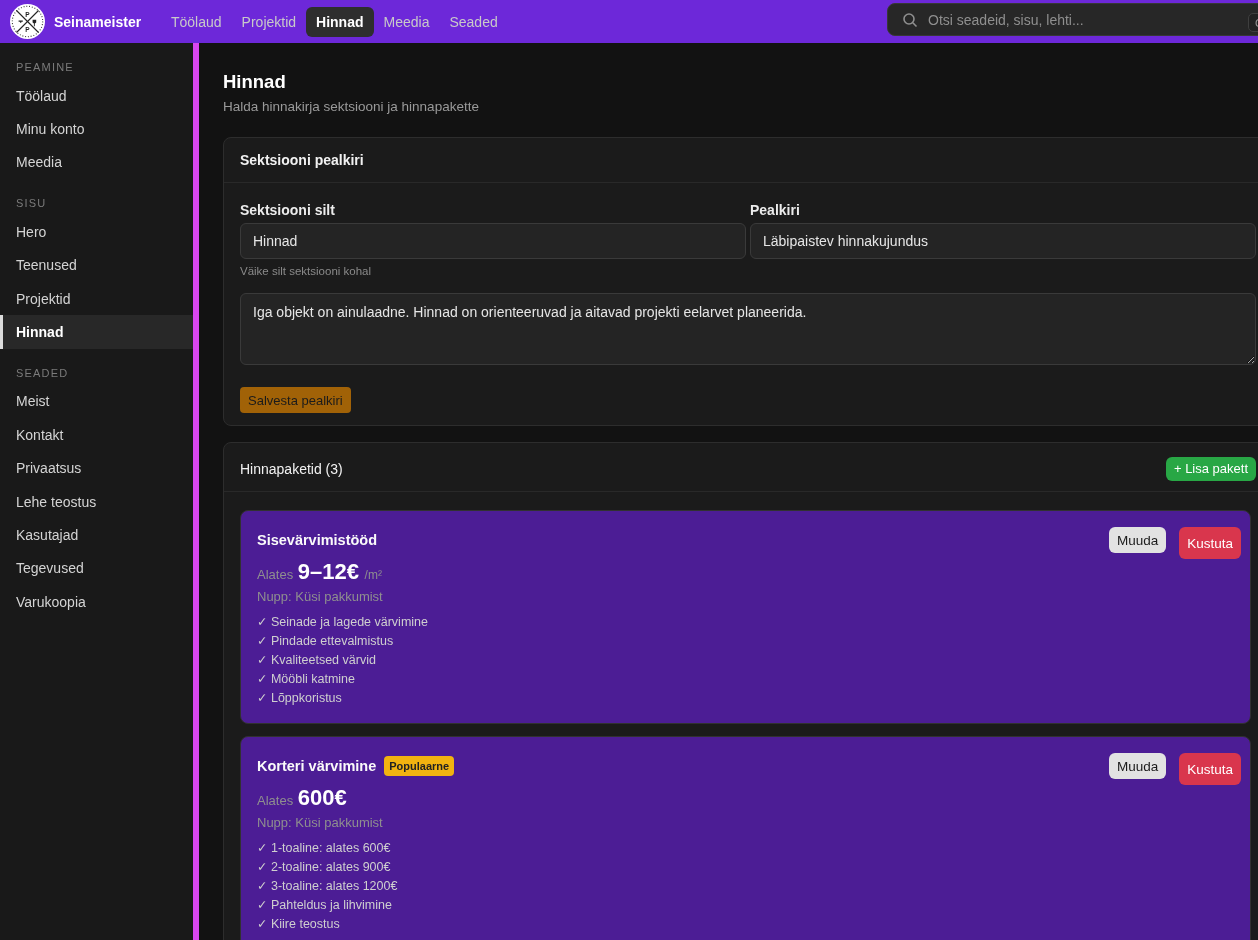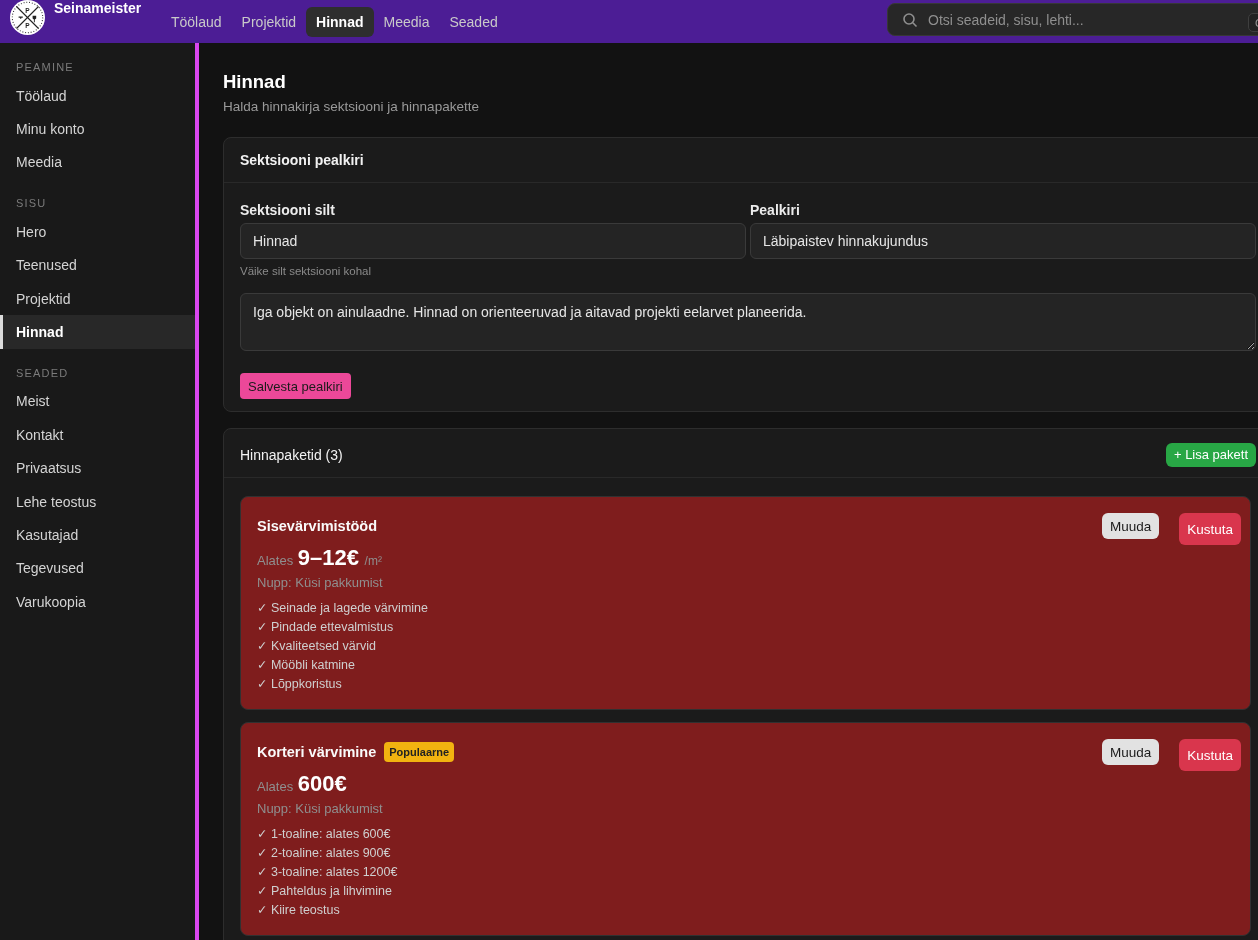--- a/index.html
+++ b/index.html
@@ -1,77 +1,77 @@
 <!DOCTYPE html>
 <html lang="et"><head>
 <meta charset="utf-8">
 <title>Hinnad</title>
 <style>
   * { margin:0; padding:0; box-sizing:border-box; }
   html,body { width:1258px; height:940px; overflow:hidden; background:#121212;
     font-family:"Liberation Sans", sans-serif; color:#e8e8e8; }
   
-  .topbar { position:relative; height:43px; background:#4c1d95; display:flex; }
+  .topbar { position:relative; height:43px; background:#6d28d9; display:flex; align-items:center; }
   .logo { margin-left:10px; width:35px; height:35px; flex:0 0 auto; }
   .brand { margin-left:9px; font-size:14px; font-weight:bold; color:#fff; }
   .topnav { position:absolute; left:161px; top:6.5px; display:flex; align-items:center; }
   .topnav a { display:block; line-height:30px; padding:0 10px; font-size:14px; color:#c9c9c9; text-decoration:none; }
   .topnav a.active { background:#2e2e2e; border-radius:6px; color:#fff; font-weight:bold; }
   .search { position:absolute; left:887px; top:3px; width:424px; height:33px; background:#272727;
     border:1px solid #373737; border-radius:8px; display:flex; align-items:center; }
   .search svg { margin-left:14px; }
   .search .ph { margin-left:10px; font-size:14px; color:#8f8f8f; }
   .kbd { position:absolute; left:360px; top:9px; width:44px; height:19px; background:#222;
     border:1px solid #3f3f3f; border-radius:5px; color:#9a9a9a; font-size:11px;
     display:flex; align-items:center; padding-left:6px; overflow:hidden; white-space:nowrap; }
   
   .shell { display:flex; height:897px; }
-  .sidebar { width:199px; flex:0 0 auto; background:#191919; border-right:4px solid #d946ef; padding-top:14px; }
+  .sidebar { width:199px; flex:0 0 auto; background:#191919; border-right:6px solid #d946ef; padding-top:14px; }
   .nav-label { margin:0 0 2px 16px; height:20px; line-height:20px; font-size:11px; letter-spacing:1.2px;
     color:#7b7b7b; text-transform:uppercase; }
   .nav-label.mt { margin-top:14px; }
   .snav a { display:flex; align-items:center; height:33.4px; padding:0 16px; font-size:14px;
     color:#d4d4d4; text-decoration:none; }
   .snav a.active { background:#282828; border-left:3px solid #dcdcdc; padding-left:13px; color:#fff; font-weight:bold; }
   
   .main { flex:1 1 auto; padding:26px 24px 24px 24px; }
   h1 { font-size:18.5px; line-height:26px; font-weight:bold; color:#fff; }
   .sub { margin-top:2px; font-size:13.5px; line-height:20px; color:#9a9a9a; }
   .card { width:1050px; margin-top:20px; background:#1b1b1b; border:1px solid #2d2d2d; border-radius:8px; }
   .card-h { padding:12px 16px; border-bottom:1px solid #292929; font-size:14px; font-weight:bold; color:#f2f2f2;
     display:flex; align-items:center; justify-content:space-between; height:45px; }
   .card-b { padding:18px 16px 12px 16px; }
   .grid2 { display:grid; grid-template-columns:1fr 1fr; column-gap:4px; }
   label.fl { display:block; font-size:14px; line-height:18px; font-weight:bold; color:#ececec; margin-bottom:4px; }
   .input { width:100%; height:36px; background:#242424; border:1px solid #3a3a3a; border-radius:6px;
     color:#e6e6e6; font-size:14px; padding:0 12px; font-family:"Liberation Sans", sans-serif; }
   .help { margin-top:4px; font-size:11.5px; line-height:16px; color:#8a8a8a; }
   .mt12 { margin-top:14px; }
-  textarea.input { height:58px; padding:9px 12px; line-height:19px; resize:vertical; display:block; }
-  .btn-save { margin-top:22px; display:block; background:#ec4899; color:#1b1b1b; font-size:13px;
+  textarea.input { height:72px; padding:9px 12px; line-height:19px; resize:vertical; display:block; }
+  .btn-save { margin-top:22px; display:block; background:#a16207; color:#1b1b1b; font-size:13px;
     border:none; border-radius:4px; height:26px; padding:0 8px; font-family:"Liberation Sans", sans-serif; }
   
   .card2-h { padding:3px 16px 0 16px; height:49px; border-bottom:1px solid #292929; display:flex; align-items:center;
     justify-content:space-between; }
   .card2-h .t { font-size:14px; font-weight:normal; color:#f2f2f2; }
   .btn-green { background:#28a745; color:#fff; font-size:13px; border:none; border-radius:6px; height:24px;
     padding:0 8px; font-family:"Liberation Sans", sans-serif; }
-  .pkg { position:relative; margin-right:5px; background:#7f1d1d; border:1px solid #313131; border-radius:8px;
+  .pkg { position:relative; margin-right:5px; background:#4c1d95; border:1px solid #313131; border-radius:8px;
     padding:18px 16px 15px 16px; }
   .pkg + .pkg { margin-top:12px; }
   .pkg .title { font-size:14.5px; line-height:22px; font-weight:bold; color:#fafafa; display:flex; align-items:center; }
   .badge { margin-left:8px; background:#f2b310; color:#222; font-size:11px; font-weight:bold;
     border-radius:4px; height:20px; line-height:20px; padding:0 5px; }
   .price { margin-top:8px; font-size:13px; line-height:26px; color:#8f8f8f; }
   .price b { font-size:22px; color:#fff; margin:0 2px 0 1px; }
   .price .unit { font-size:12px; }
   .nupp { margin-top:0; font-size:13px; line-height:18px; color:#8f8f8f; }
   .feats { margin-top:7px; list-style:none; }
   .feats li { font-size:12.5px; line-height:19px; color:#cfcfcf; }
-  .pkg-actions { position:absolute; top:16px; right:9px; display:flex; gap:20px; }
+  .pkg-actions { position:absolute; top:16px; right:9px; display:flex; gap:13px; }
   .btn-muuda { background:#e2e2e2; color:#1b1b1b; font-size:13.5px; border:none; border-radius:6px; height:26px;
     padding:0 8px; font-family:"Liberation Sans", sans-serif; }
   .btn-red { background:#d9364d; color:#fff; font-size:13.5px; border:none; border-radius:6px; height:32px;
     padding:0 8px; font-family:"Liberation Sans", sans-serif; }
 </style>
 </head>
 <body>
 <header class="topbar">
   <svg class="logo" viewBox="0 0 35 35">
     <circle cx="17.5" cy="17.5" r="17.5" fill="#fff"></circle>

